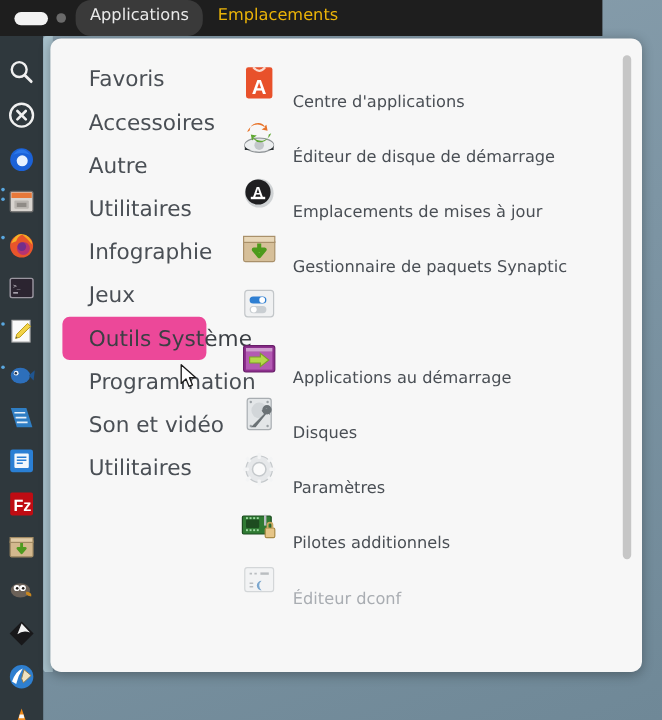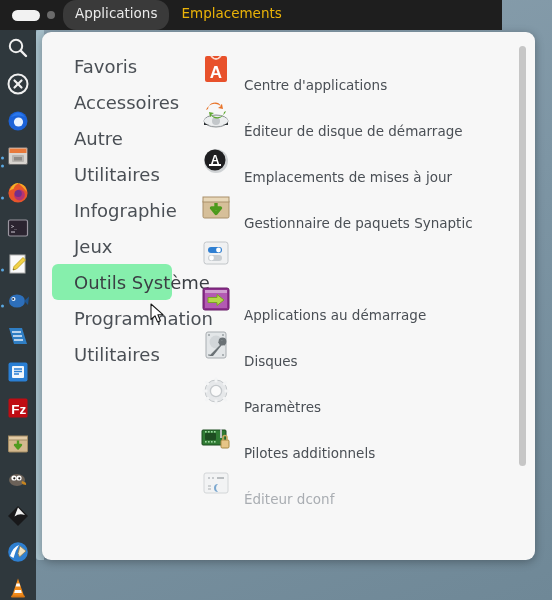--- a/index.html
+++ b/index.html
@@ -30,21 +30,21 @@
 
   
   #dock {
     position:absolute; left:0; top:30px; width:36px; height:570px;
     background:#2f383d; z-index:20;
     display:flex; flex-direction:column; align-items:center;
     padding-top:6px;
   }
   .dock-item {
     position:relative; width:36px; height:36px;
-    display:flex; align-items:flex-start; justify-content:center;
+    display:flex; align-items:flex-end; justify-content:center;
     flex:0 0 auto;
   }
   .dock-ic { width:24px; height:24px; display:block; }
   .run-dot {
     position:absolute; left:1px; top:50%; transform:translateY(-50%);
     width:3px; height:3px; border-radius:50%; background:#5aa7e0;
   }
   .run-dot.d2 { margin-top:-4px; }
   .run-dot.d3 { margin-top:4px; }
 
@@ -68,21 +68,21 @@
   #cats {
     width:142px; flex:0 0 142px; padding:16px 0 0 0;
     position:relative;
   }
   .cat {
     height:36px; display:flex; align-items:center;
     padding-left:22px; margin:0 12px 0 10px;
     font-size:18px; color:#4a4f55; border-radius:6px;
     white-space:nowrap;
   }
-  .cat.selected { background:#86efac; color:#3b3f44; }
+  .cat.selected { background:#ec4899; color:#3b3f44; }
 
   
   #apps {
     flex:1 1 auto; padding:14px 0 0 8px; position:relative;
   }
   .app {
     height:46px; display:flex; align-items:center; gap:12px;
     padding-left:8px; font-size:13.5px; color:#4a4f55;
   }
   .app.disabled { color:#a9adb2;align-items:center; }
@@ -277,20 +277,23 @@
           <span>Infographie</span>
         </div>
         <div class="cat">
           <span>Jeux</span>
         </div>
         <div class="cat selected">
           <span>Outils Système</span>
         </div>
         <div class="cat">
           <span>Programmation</span>
+        </div>
+        <div class="cat">
+          <span>Son et vidéo</span>
         </div>
         <div class="cat">
           <span>Utilitaires</span>
         </div>
       </div>
 
       <div id="apps">
 
         <div class="app">
           <svg class="app-ic" viewBox="0 0 32 32">

